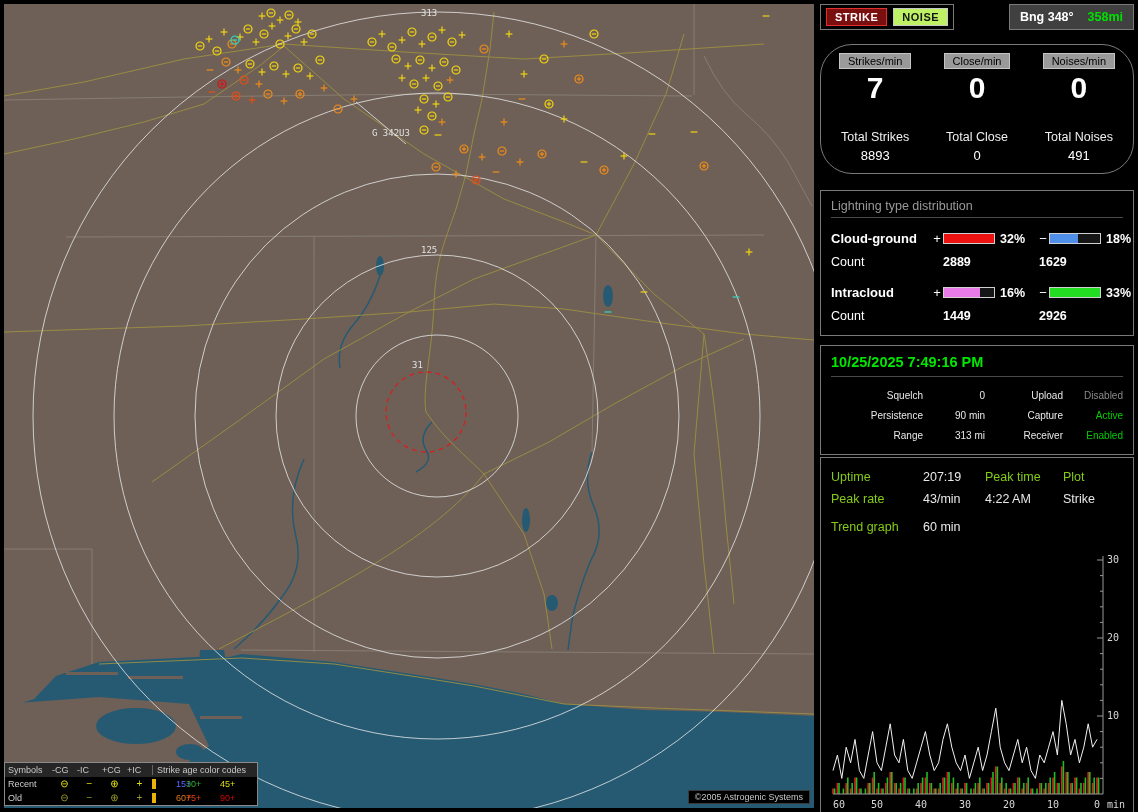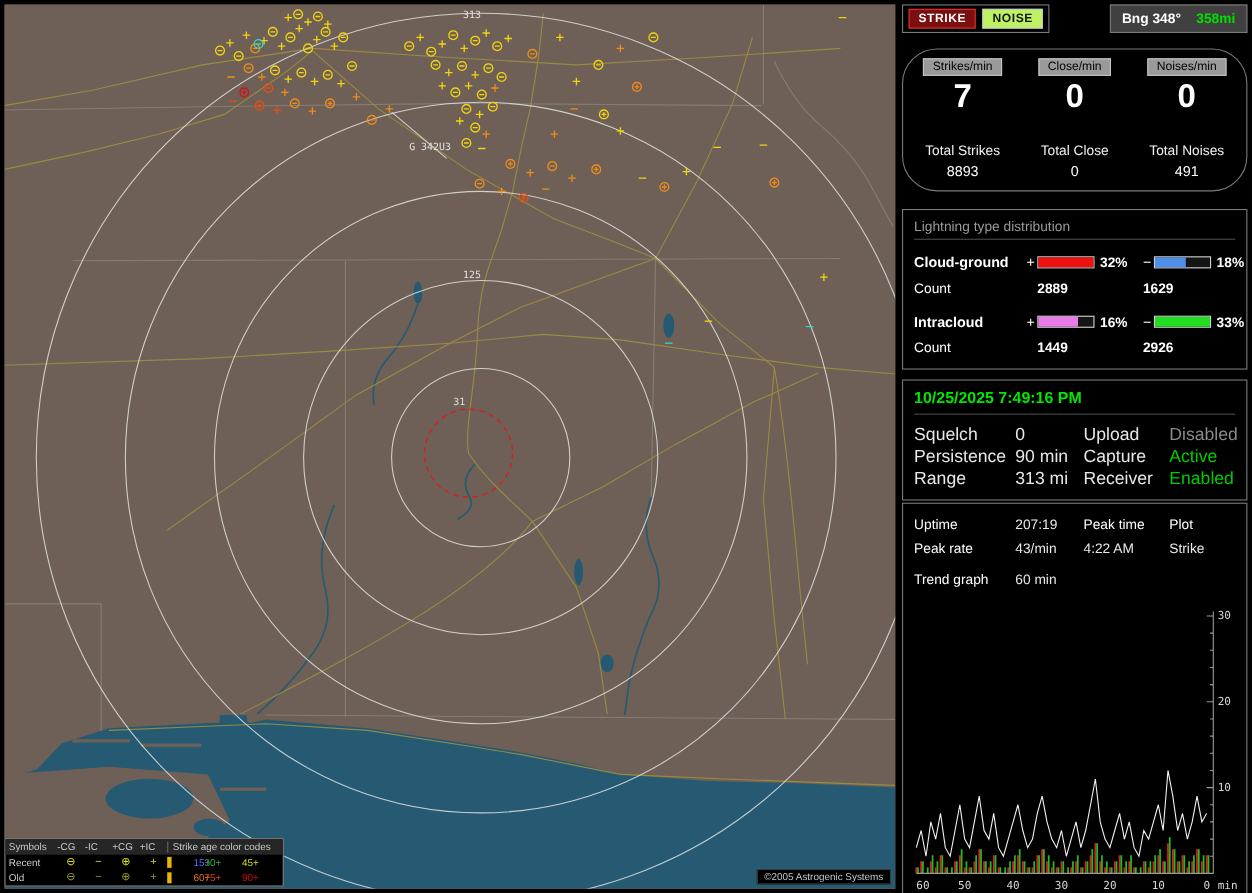--- a/index.html
+++ b/index.html
@@ -55,27 +55,27 @@
   .dlabel{font-weight:bold;color:#fff;font-size:13px;}
   .sign{color:#fff;font-size:13px;text-align:center;}
   .bar{display:block;width:52px;height:11px;border:1px solid #d0d0d0;background:#151515;position:relative;box-sizing:border-box;}
   .bar i{position:absolute;left:0;top:0;bottom:0;display:block;}
   .pct{font-weight:bold;color:#fff;font-size:12.5px;padding-left:5px;}
   .count-row{display:grid;grid-template-columns:112px 96px auto;font-size:12.5px;color:#fff;height:22px;align-items:center;}
   .cnum{font-weight:bold;}
 
   .statuspanel{margin-bottom:2px;}
   .datetime{color:#00e800;font-weight:bold;font-size:14.5px;padding-bottom:6px;border-bottom:1px solid #4a4a4a;margin-bottom:9px;}
-  .srow{display:grid;grid-template-columns:92px 62px 78px auto;font-size:16px;height:20px;align-items:center;color:#e8e8e8;}
+  .srow{display:grid;grid-template-columns:92px 62px 78px auto;font-size:10px;height:20px;align-items:center;color:#e8e8e8;text-align:right;}
   .gval{color:#00cc00;}
   .dimval{color:#8a8a8a;}
 
   .perfpanel{flex:1;display:flex;flex-direction:column;}
   .prow{display:grid;grid-template-columns:92px 62px 78px auto;font-size:12.5px;height:22px;align-items:center;}
-  .plab{color:#ffffff;}
+  .plab{color:#84cc16;}
   .pval{color:#e8e8e8;}
   .trow{display:grid;grid-template-columns:92px auto;font-size:12.5px;height:22px;align-items:center;margin-top:6px;}
   .trend-svg{margin-top:12px;}
   .trace{fill:none;stroke:#f2f2f2;stroke-width:1;}
   .axis{stroke:#9a9a9a;stroke-width:1;}
   .ticklabel{fill:#d8d8d8;font-size:10px;font-family:"DejaVu Sans Mono",monospace;}
 </style>
 </head>
 <body>
 

